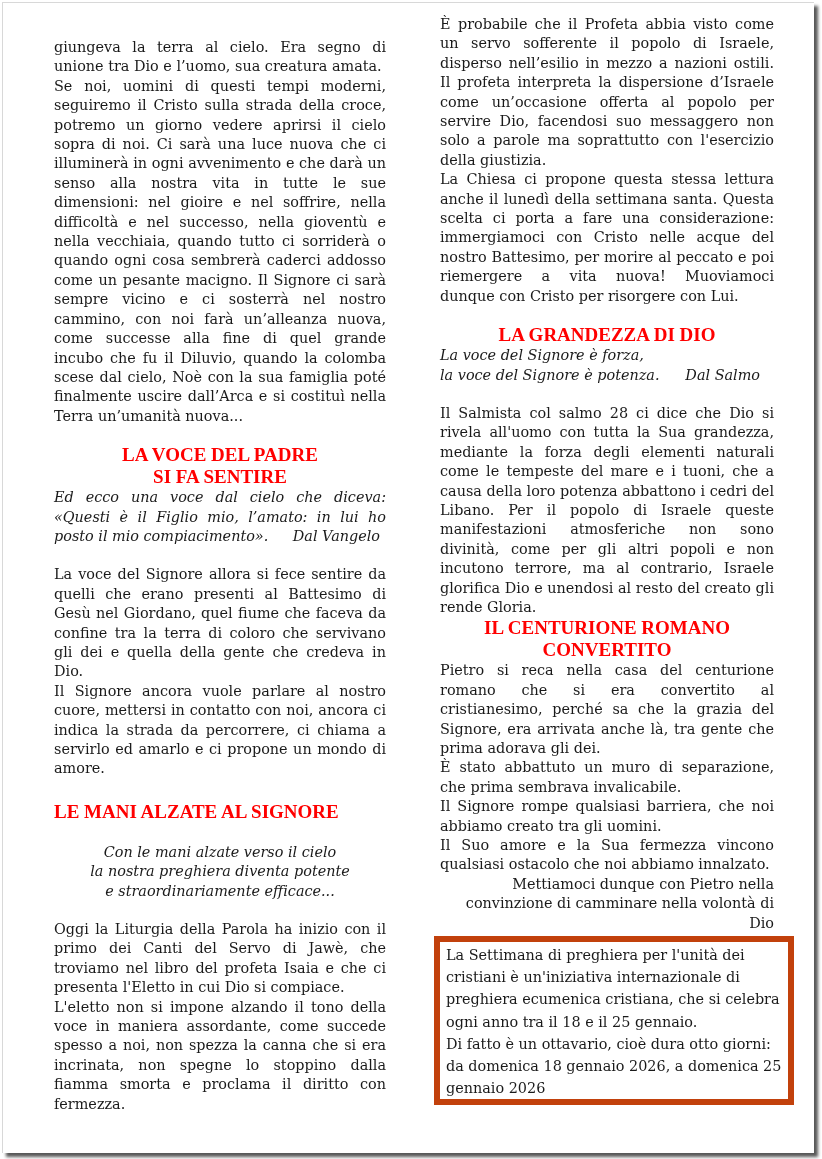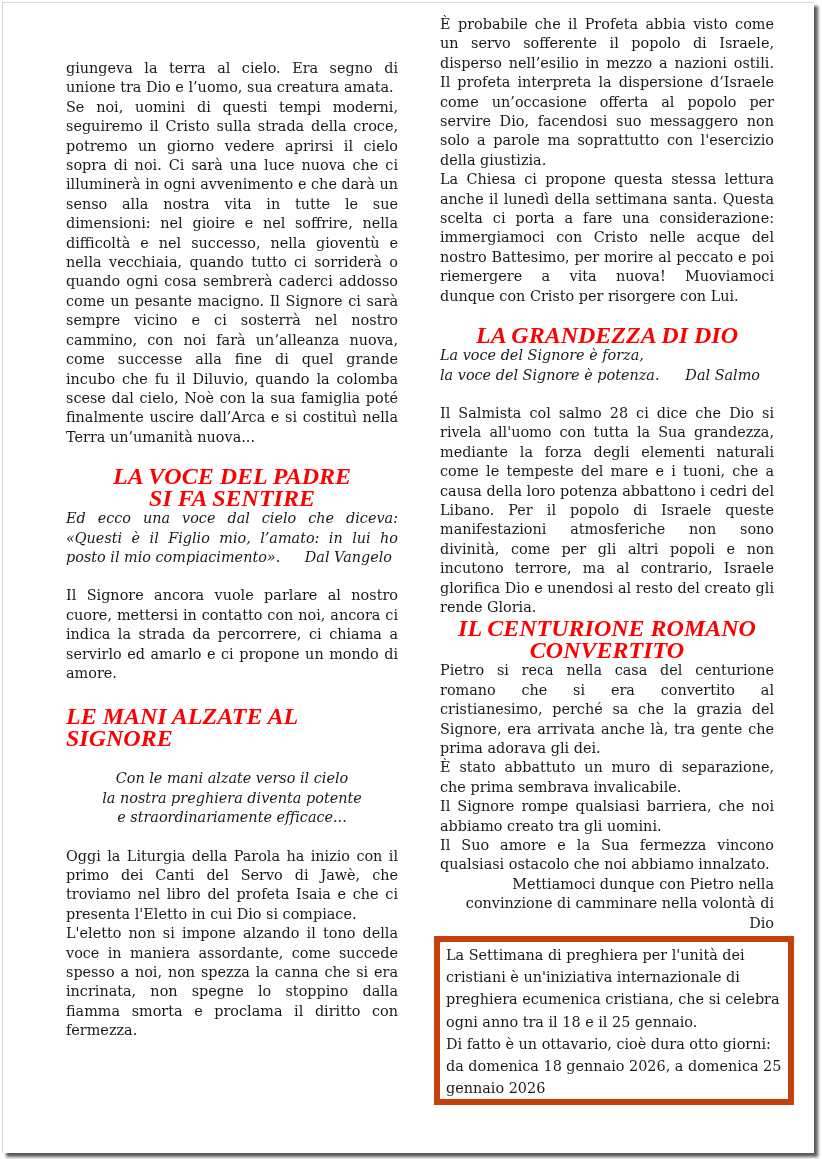--- a/index.html
+++ b/index.html
@@ -7,47 +7,48 @@
   .page {
     position: absolute; left: 2px; top: 2px; width: 811px; height: 1150px;
     background: #ffffff;
     border-top: 1px solid #d8d8d8; border-left: 1px solid #d8d8d8;
     box-shadow: 4px 4px 3px rgba(0,0,0,0.65);
   }
   .col { position: absolute; top: 0; width: 332px; font-family: "DejaVu Serif", serif; font-size: 14.4px; line-height: 19.4px; color: #1a1a1a; }
   .col.left { left: 51px; }
   .col.right { left: 437px; width: 334px; }
   p { margin: 0; text-align: justify; hyphens: manual; }
-  .h { font-family: "Liberation Serif", serif; font-weight: bold; color: #ff0000; font-size: 24px; line-height: 22px; text-align: center; margin: 0; font-style: italic; }
+  .h { font-family: "Liberation Serif", serif; font-weight: bold; color: #ff0000; font-size: 19px; line-height: 22px; text-align: center; margin: 0; }
   .h.left-align { text-align: left; }
   .it { font-style: italic; }
   .cite-row { display: flex; justify-content: space-between; }
   .center { text-align: center; }
   .box { border: 6px solid #c2410c; padding: 2px 6px 0 6px; margin-left: -6px; width: 336px; line-height: 22.2px; text-align: left; }
   .box p { text-align: left; }
 </style>
 </head>
 <body>
 
 <div class="page">
 
-  <div class="col left" style="top:56px;margin-left:12px;">
+  <div class="col left" style="top:35px;">
     <p>giungeva la terra al cielo. Era segno di unione tra Dio e l’uomo, sua creatura amata.</p>
     <p>Se noi, uomini di questi tempi moderni, seguiremo il Cristo sulla strada della croce, potremo un giorno vedere aprirsi il cielo sopra di noi. Ci sarà una luce nuova che ci illuminerà in ogni avvenimento e che darà un senso alla nostra vita in tutte le sue dimensioni: nel gioire e nel soffrire, nella difficoltà e nel successo, nella gioventù e nella vecchiaia, quando tutto ci sorriderà o quando ogni cosa sembrerà caderci addosso come un pesante macigno. Il Signore ci sarà sempre vicino e ci sosterrà nel nostro cammino, con noi farà un’alleanza nuova, come successe alla fine di quel grande incubo che fu il Diluvio, quando la colomba scese dal cielo, Noè con la sua famiglia poté finalmente uscire dall’Arca e si costituì nella Terra un’umanità nuova...</p>
 
     <div style="margin-top:18px;">
       <div class="h">
         <div>LA VOCE DEL PADRE</div>
         <div>SI FA SENTIRE</div>
       </div>
       <p class="it">
         <span>Ed ecco una voce dal cielo che diceva: «Questi è il Figlio mio, l’amato: in lui ho posto il mio compiacimento».</span>
         <span style="float:right; margin-right:6px;">Dal Vangelo</span>
       </p>
       <div style="height:19px;"></div>
+      <p>La voce del Signore allora si fece sentire da quelli che erano presenti al Battesimo di Gesù nel Giordano, quel fiume che faceva da confine tra la terra di coloro che servivano gli dei e quella della gente che credeva in Dio.</p>
       <p>Il Signore ancora vuole parlare al nostro cuore, mettersi in contatto con noi, ancora ci indica la strada da percorrere, ci chiama a servirlo ed amarlo e ci propone un mondo di amore.</p>
     </div>
 
     <div style="margin-top:22px;">
       <div class="h left-align">LE MANI ALZATE AL SIGNORE</div>
       <div class="it center" style="margin-top:20px;">
         <div>Con le mani alzate verso il cielo</div>
         <div>la nostra preghiera diventa potente</div>
         <div>e straordinariamente efficace...</div>
       </div>

